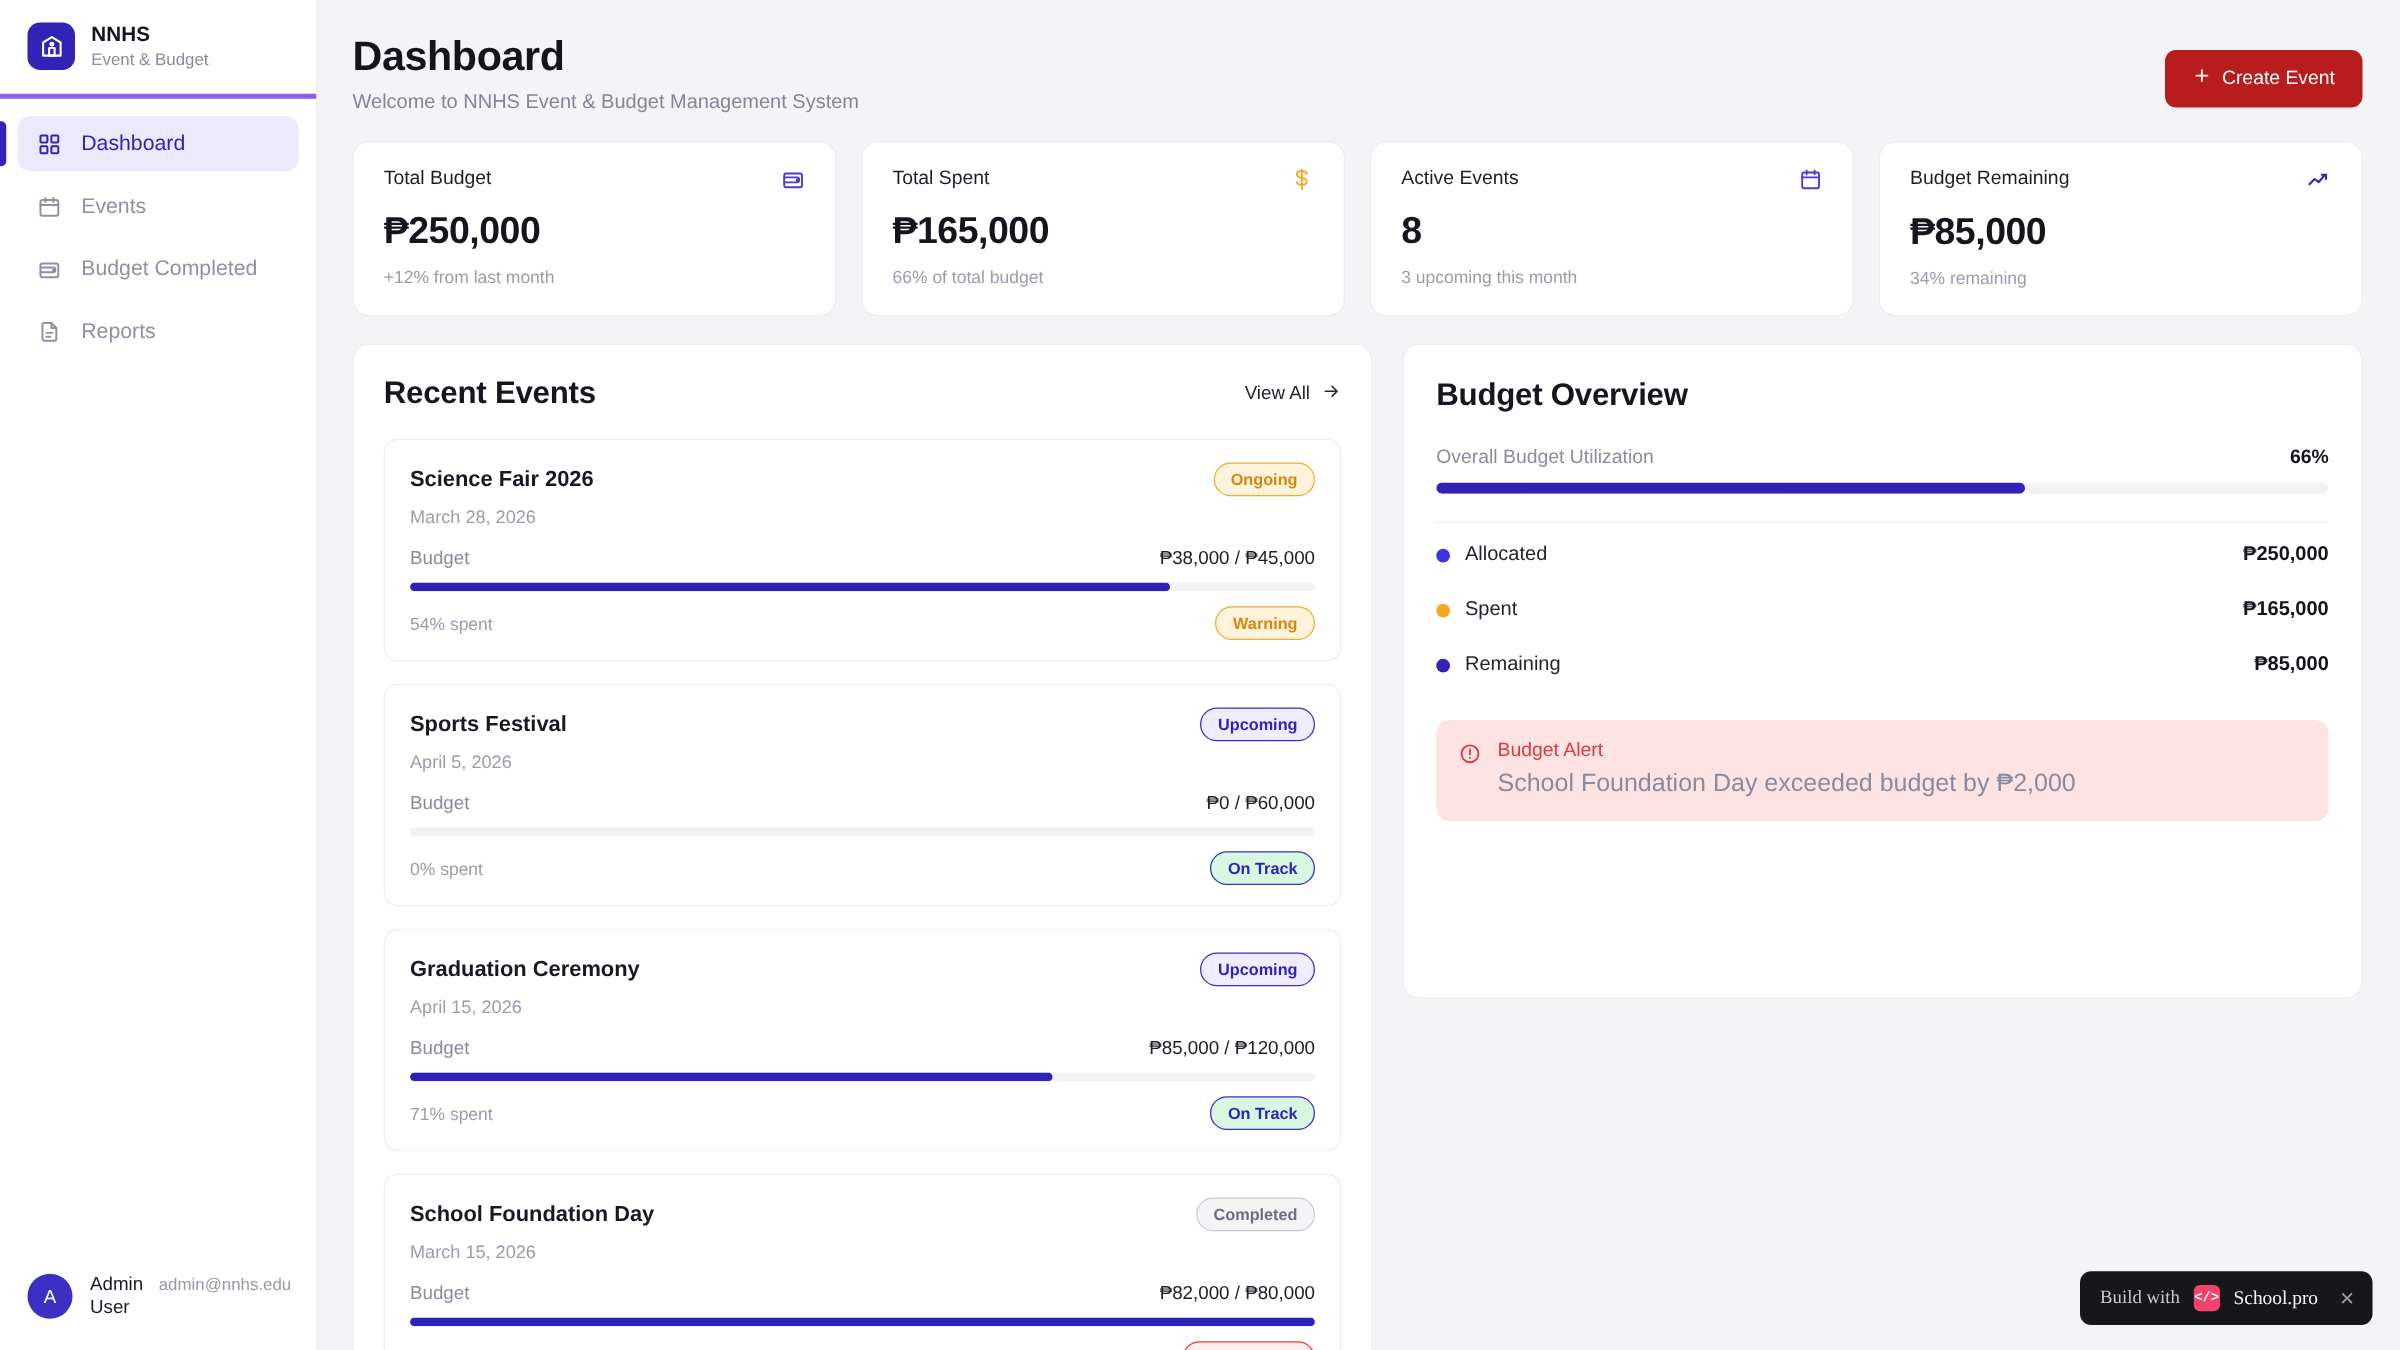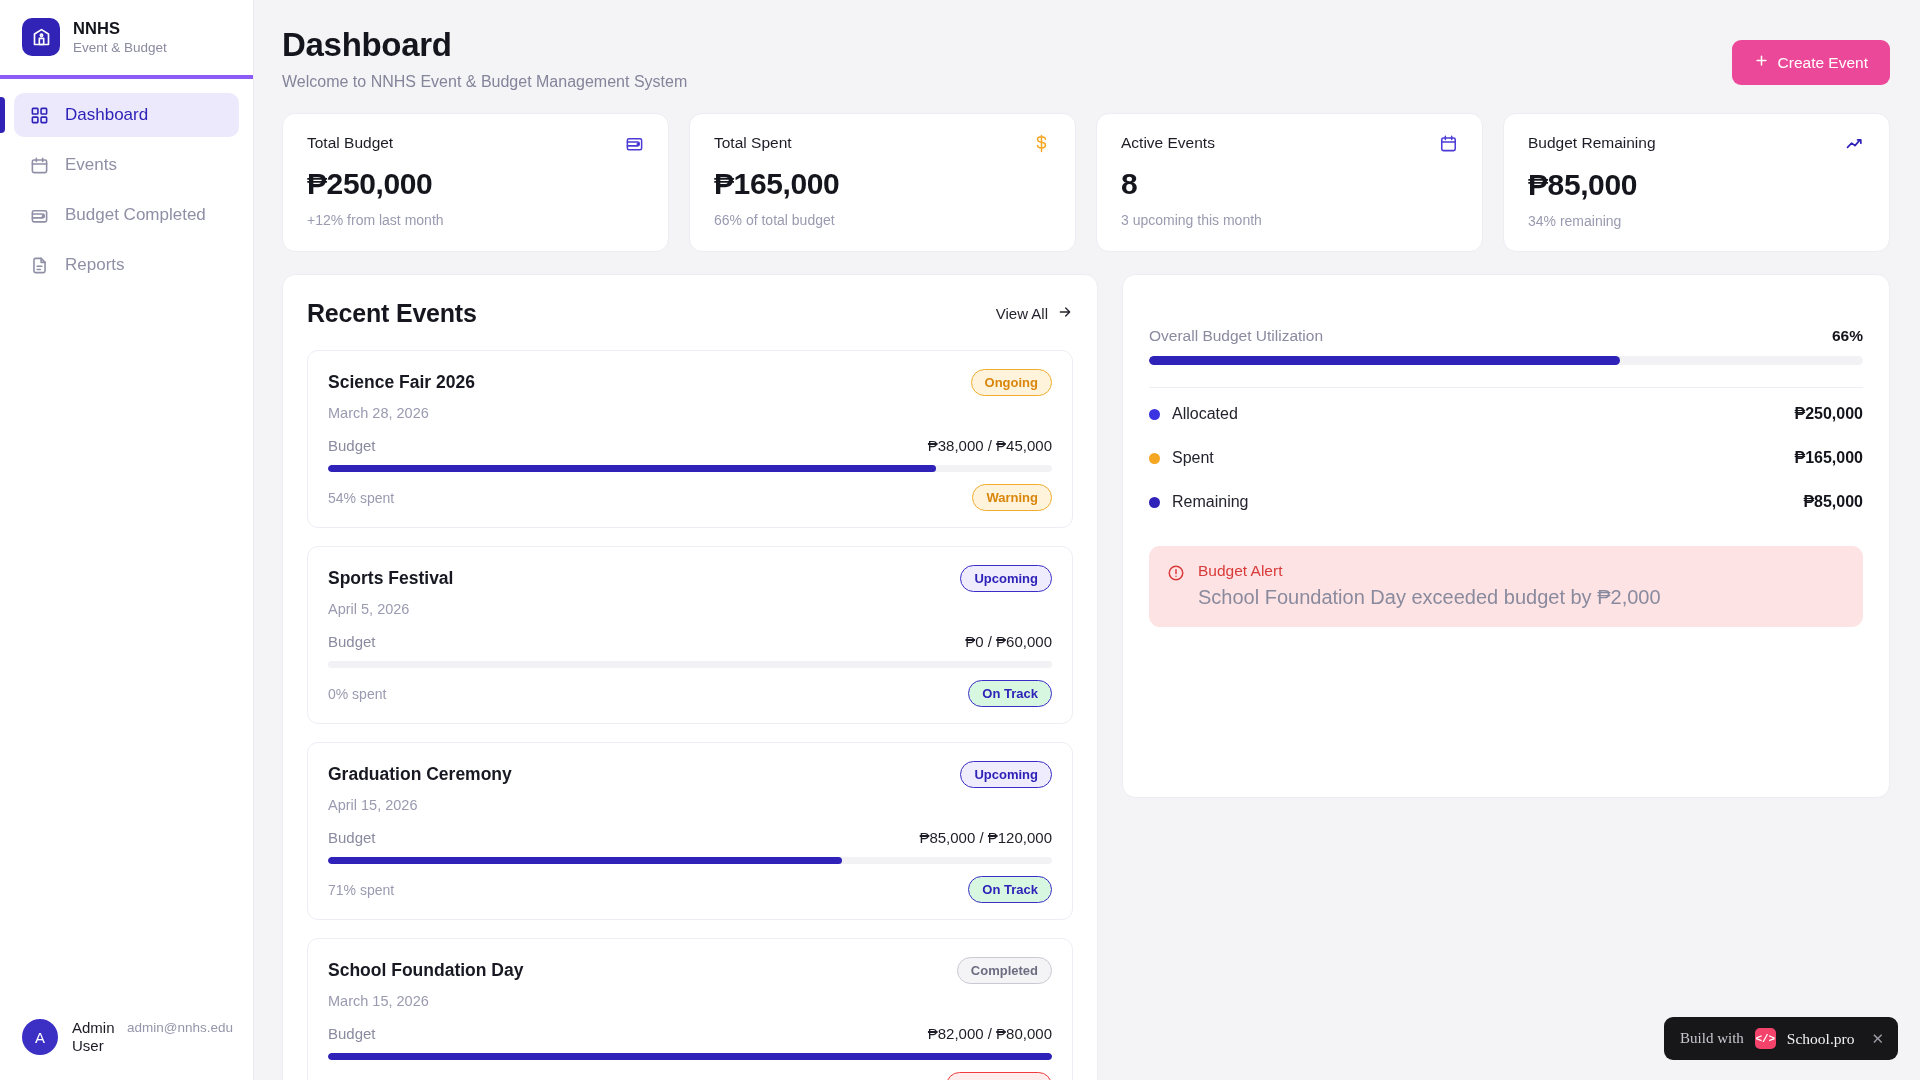--- a/index.html
+++ b/index.html
@@ -65,21 +65,21 @@
   .user-name { font-size: 15px; color: #1b1b25; }
   .user-mail { font-size: 13.5px; color: #9696ab; margin-top: 1px; }
 
   
   .main { flex: 1 1 auto; height: 1080px; padding: 26px 30px 0 28px; overflow: hidden; position: relative; }
   .page-head { display: flex; align-items: flex-start; justify-content: space-between; }
   .page-title { font-size: 33px; font-weight: 700; color: #15151d; letter-spacing: -.3px; }
   .page-sub { font-size: 16px; color: #84849b; margin-top: 9px; }
   .create-btn {
     display: inline-flex; align-items: center; gap: 9px;
-    background: #ec4899; color: #fff;
+    background: #b91c1c; color: #fff;
     font-size: 15.5px; font-weight: 500;
     padding: 13px 22px; border: none; border-radius: 9px;
     cursor: pointer; margin-top: 14px;
   }
 
   
   .stats { display: flex; gap: 20px; margin-top: 22px; }
   .stat-card {
     flex: 1 1 0; background: #fff; border: 1px solid #ececf3;
     border-radius: 13px; padding: 20px 24px 22px 24px;
@@ -407,20 +407,21 @@
             <div class="ev-row3">
               <span class="ev-spent">100% spent</span>
               <span class="badge badge-over">Over Budget</span>
             </div>
           </div>
 
         </div>
       </div>
 
       <div class="panel panel-right">
+        <h2 class="panel-title">Budget Overview</h2>
 
         <div class="util-row">
           <span class="util-label">Overall Budget Utilization</span>
           <span class="util-pct">66%</span>
         </div>
         <div class="util-bar">
           <div class="util-fill" style="width: 66%;"></div>
         </div>
 
         <div class="divider"></div>

